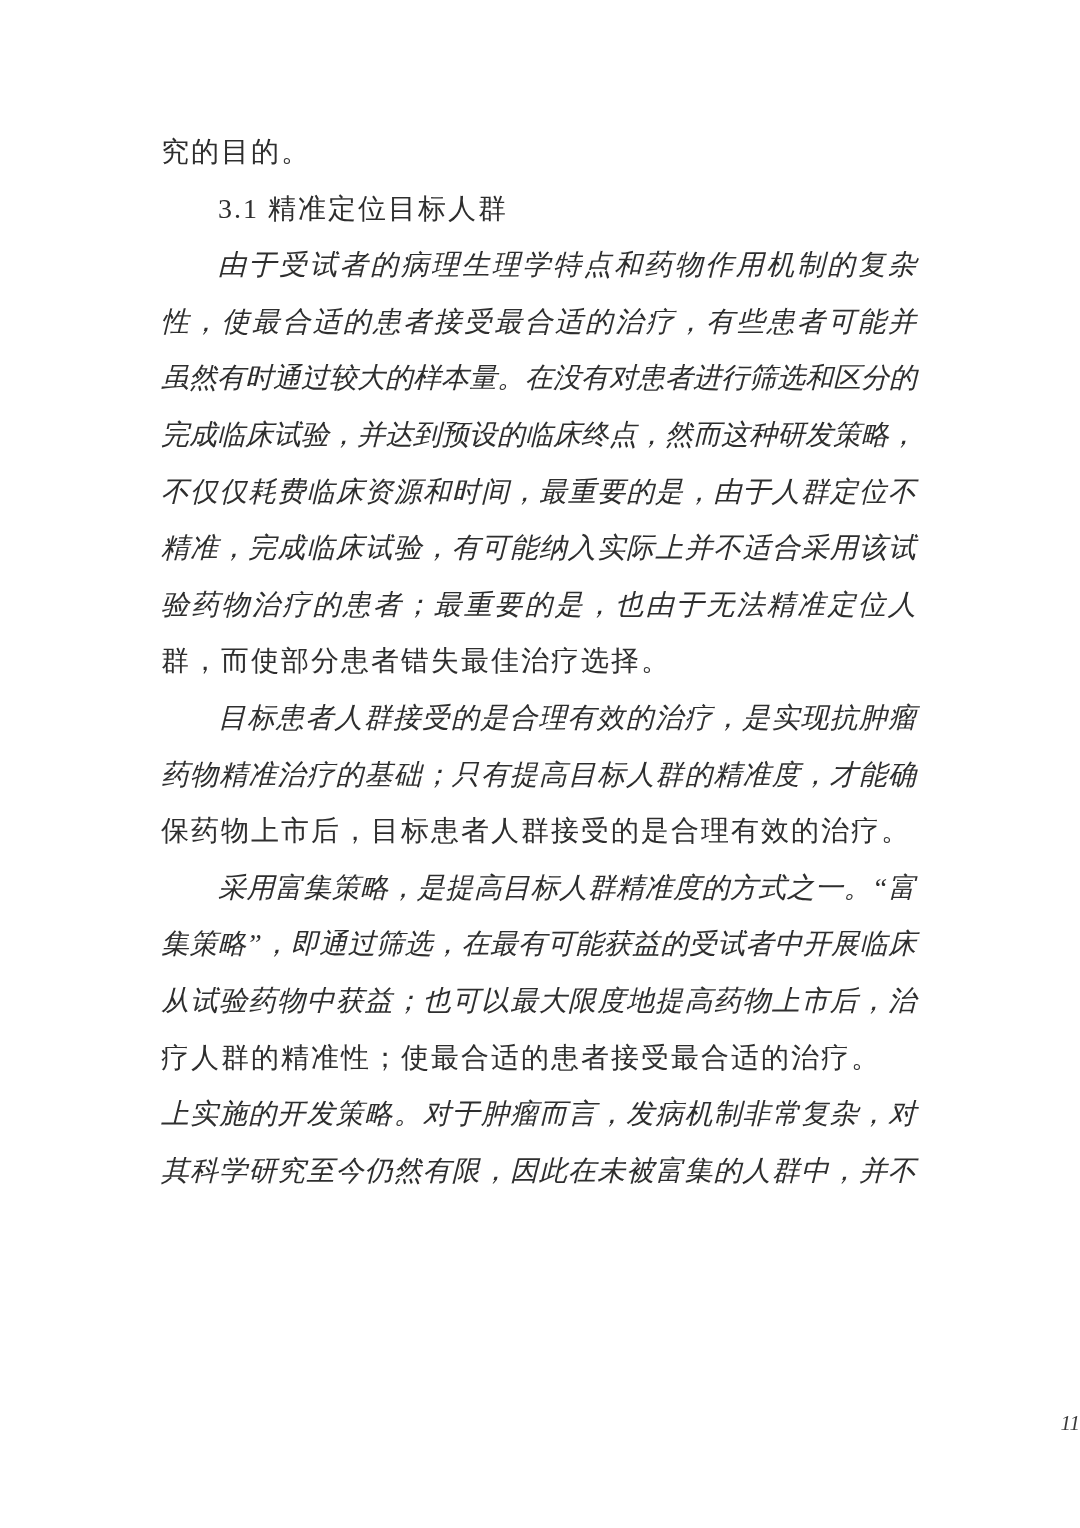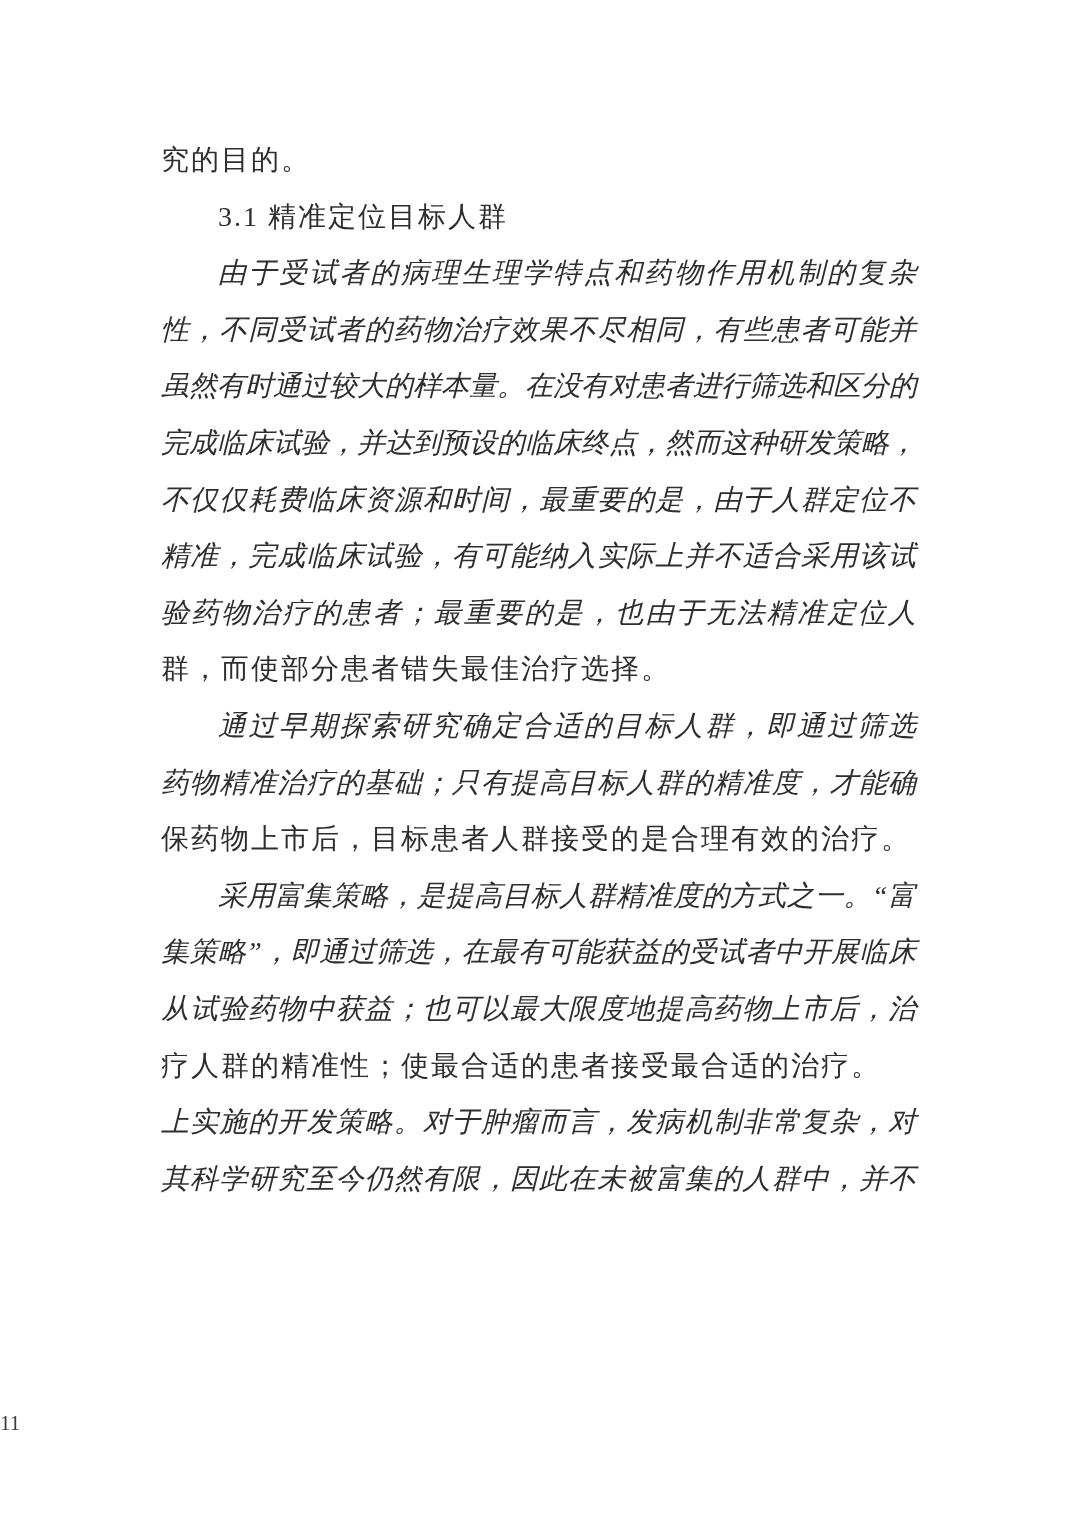--- a/index.html
+++ b/index.html
@@ -11,21 +11,21 @@
     position: relative;
     width: 1080px;
     height: 1528px;
     background: #ffffff;
     overflow: hidden;
     font-family: "Liberation Serif", "DejaVu Serif", serif;
   }
   .page-body {
     position: absolute;
     left: 161px;
-    top: 132px;
+    top: 124px;
     width: 755px;
   }
   .line {
     height: 56.6px;
     line-height: 56.6px;
     font-size: 28px;
     color: #2e2e2e;
     white-space: nowrap;
     letter-spacing: 0.5px;
   }
@@ -40,43 +40,44 @@
     text-indent: 57px;
   }
   .line.lastline {
     letter-spacing: 2px;
   }
   .page-number {
     position: absolute;
     left: 0;
     top: 1408px;
     width: 100%;
-    text-align: left;
+    text-align: right;
     font-size: 21px;
     line-height: 30px;
     color: #3a3a3a;
     font-family: "Liberation Serif", "DejaVu Serif", serif;
+    font-style: italic;
   }
 </style>
 </head>
 <body>
 
 <div class="page">
   <div class="page-body">
       <div class="line lastline">究的目的。</div>
       <div class="line lastline indent">3.1 精准定位目标人群</div>
       <div class="line justify indent">由于受试者的病理生理学特点和药物作用机制的复杂</div>
-      <div class="line justify">性，不同受试者的药物治疗效果不尽相同，有些患者可能并</div>
+      <div class="line justify">性，使最合适的患者接受最合适的治疗，有些患者可能并</div>
       <div class="line justify">虽然有时通过较大的样本量。在没有对患者进行筛选和区分的</div>
       <div class="line justify">完成临床试验，并达到预设的临床终点，然而这种研发策略，</div>
       <div class="line justify">不仅仅耗费临床资源和时间，最重要的是，由于人群定位不</div>
       <div class="line justify">精准，完成临床试验，有可能纳入实际上并不适合采用该试</div>
       <div class="line justify">验药物治疗的患者；最重要的是，也由于无法精准定位人</div>
       <div class="line lastline">群，而使部分患者错失最佳治疗选择。</div>
-      <div class="line justify indent">通过早期探索研究确定合适的目标人群，即通过筛选</div>
+      <div class="line justify indent">目标患者人群接受的是合理有效的治疗，是实现抗肿瘤</div>
       <div class="line justify">药物精准治疗的基础；只有提高目标人群的精准度，才能确</div>
       <div class="line lastline">保药物上市后，目标患者人群接受的是合理有效的治疗。</div>
       <div class="line justify indent">采用富集策略，是提高目标人群精准度的方式之一。“富</div>
       <div class="line justify">集策略”，即通过筛选，在最有可能获益的受试者中开展临床</div>
       <div class="line justify">从试验药物中获益；也可以最大限度地提高药物上市后，治</div>
       <div class="line lastline">疗人群的精准性；使最合适的患者接受最合适的治疗。</div>
       <div class="line justify">上实施的开发策略。对于肿瘤而言，发病机制非常复杂，对</div>
       <div class="line justify">其科学研究至今仍然有限，因此在未被富集的人群中，并不</div>
     </div>
   <div class="page-number">11</div>

